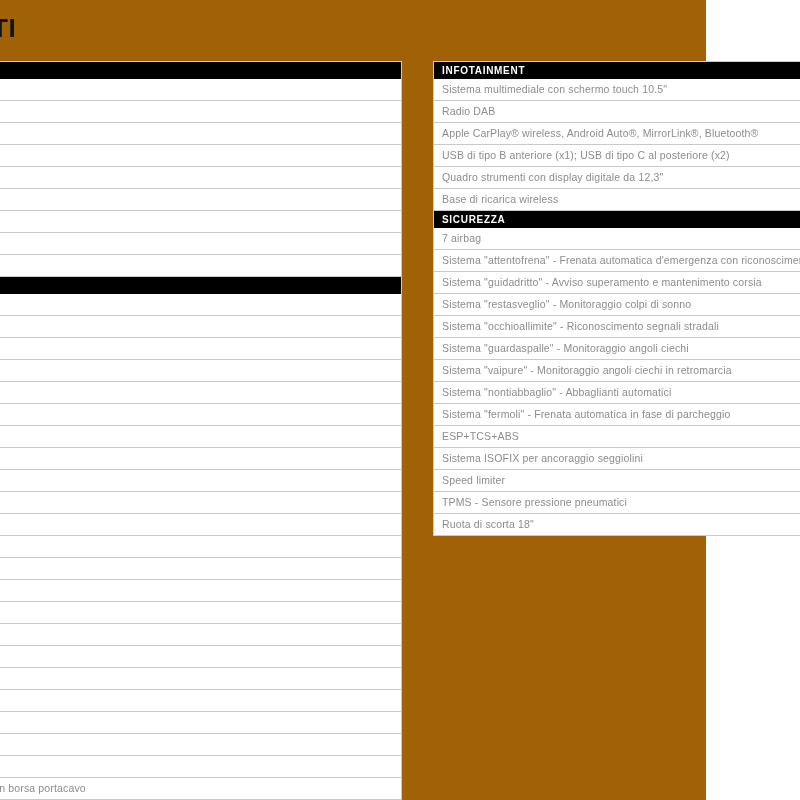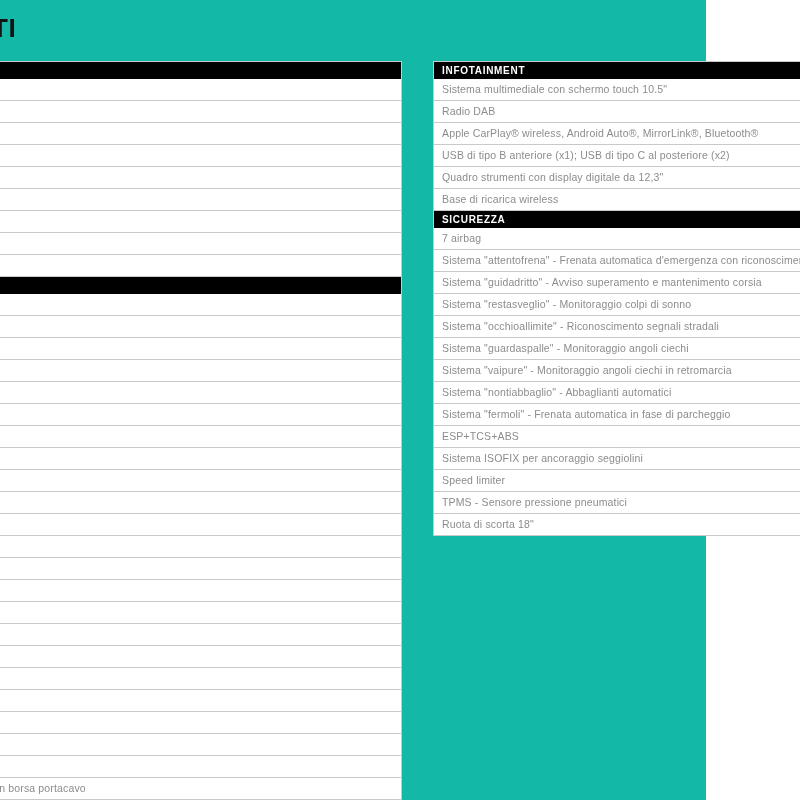--- a/index.html
+++ b/index.html
@@ -11,21 +11,21 @@
     overflow: hidden;
   }
   body {
     font-family: "Liberation Sans", sans-serif;
     -webkit-font-smoothing: antialiased;
   }
   .page {
     position: relative;
     width: 706px;
     height: 800px;
-    background: #14b8a6;
+    background: #a16207;
   }
 
   
   .page-title {
     position: absolute;
     left: -8px;
     top: 12px;
     font-size: 26px;
     font-weight: bold;
     letter-spacing: 0.5px;

